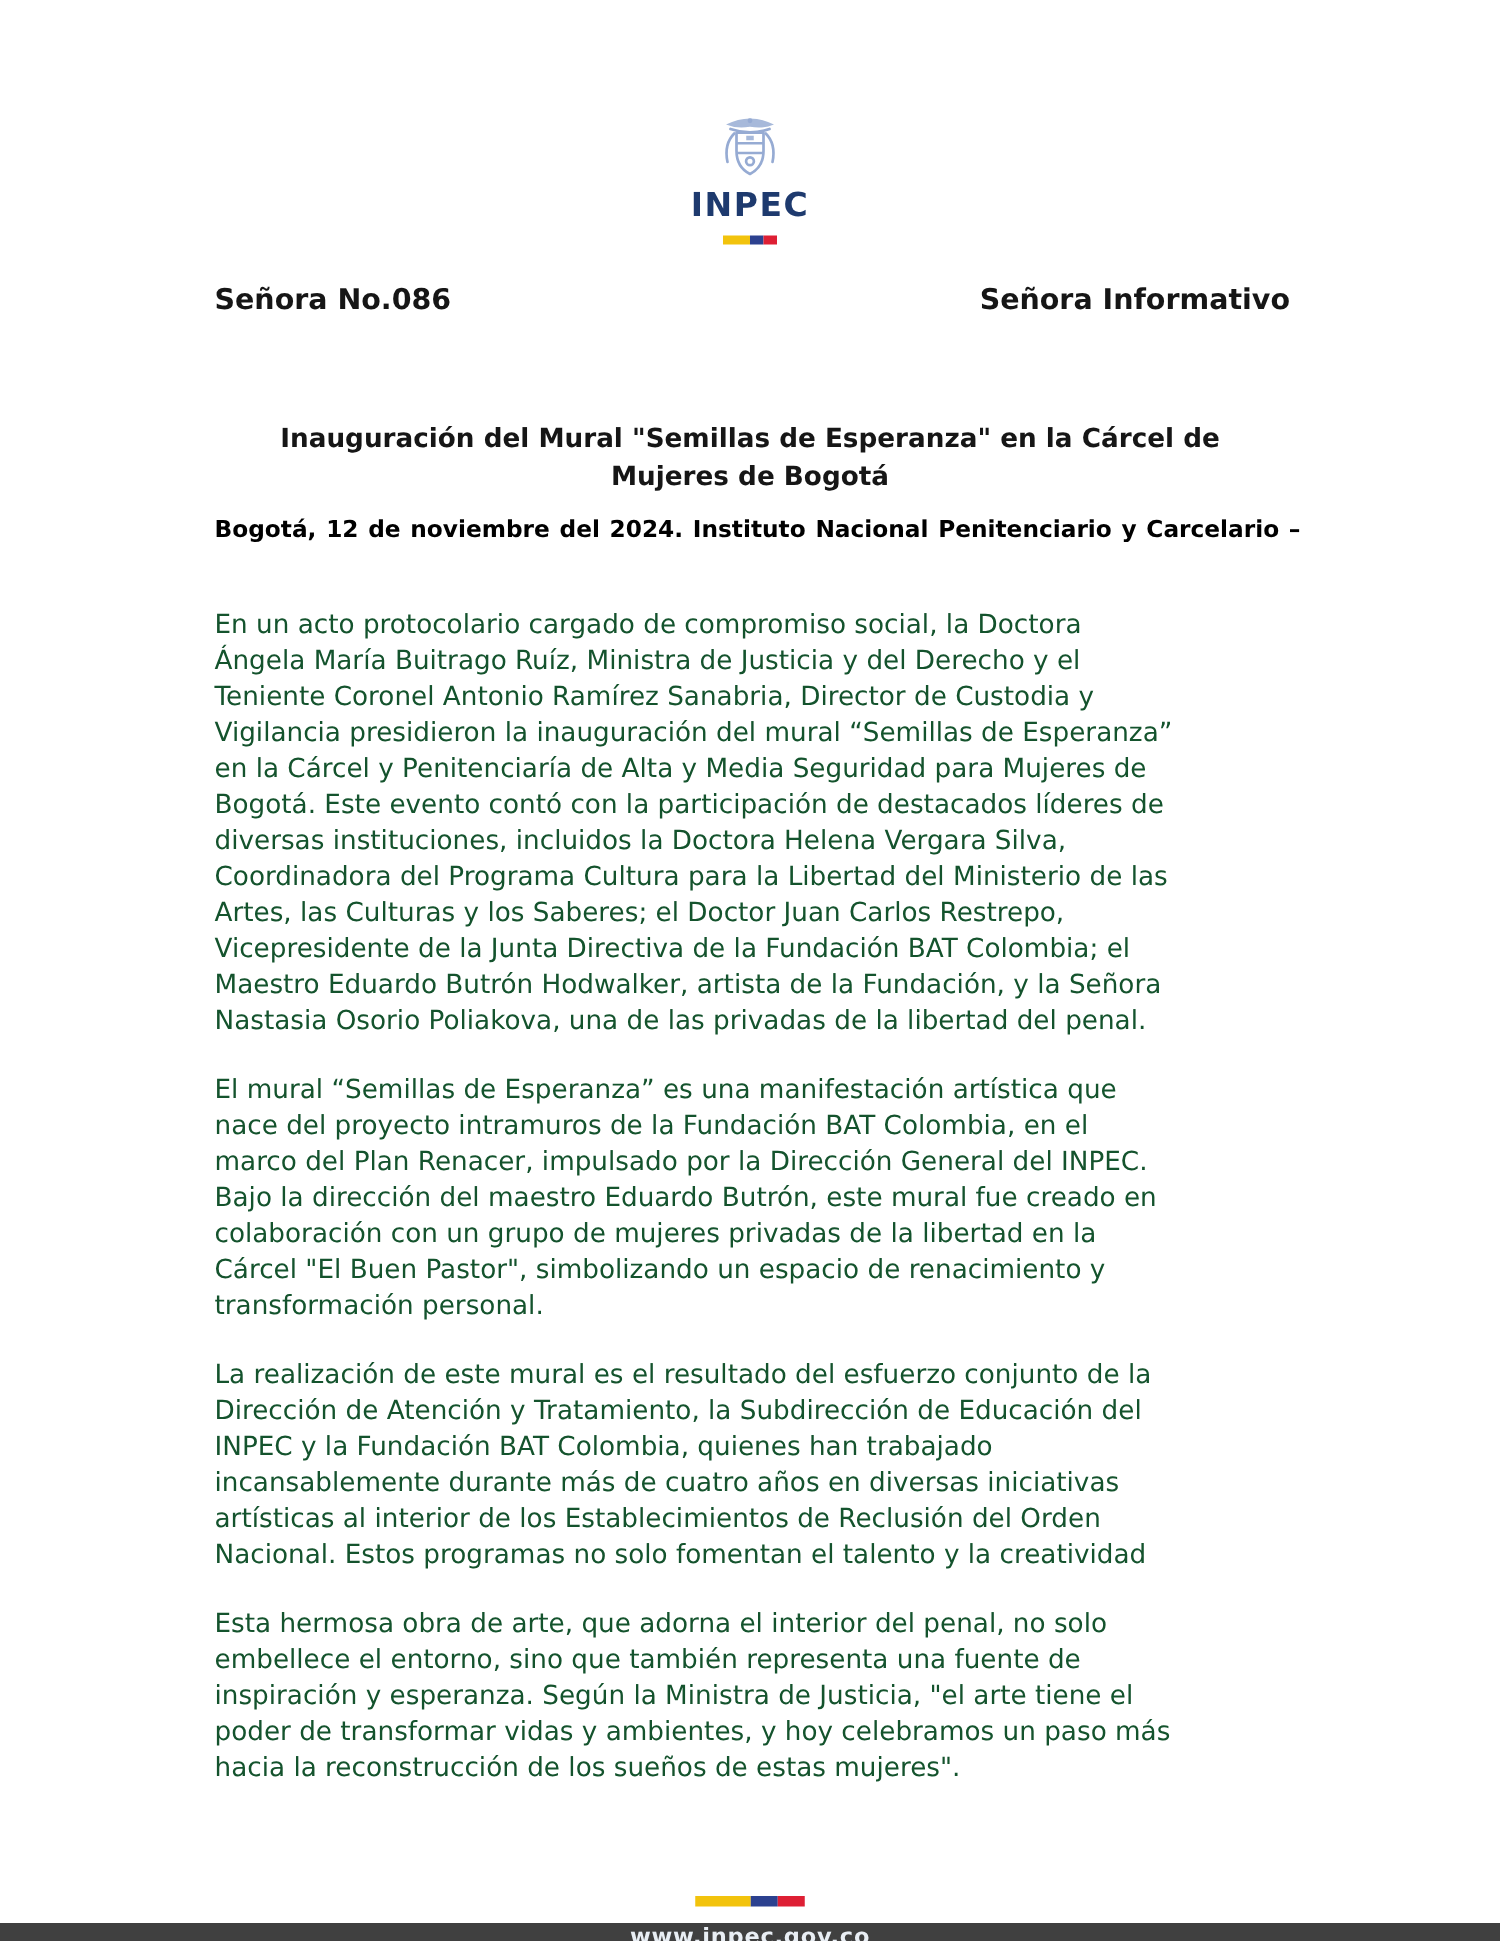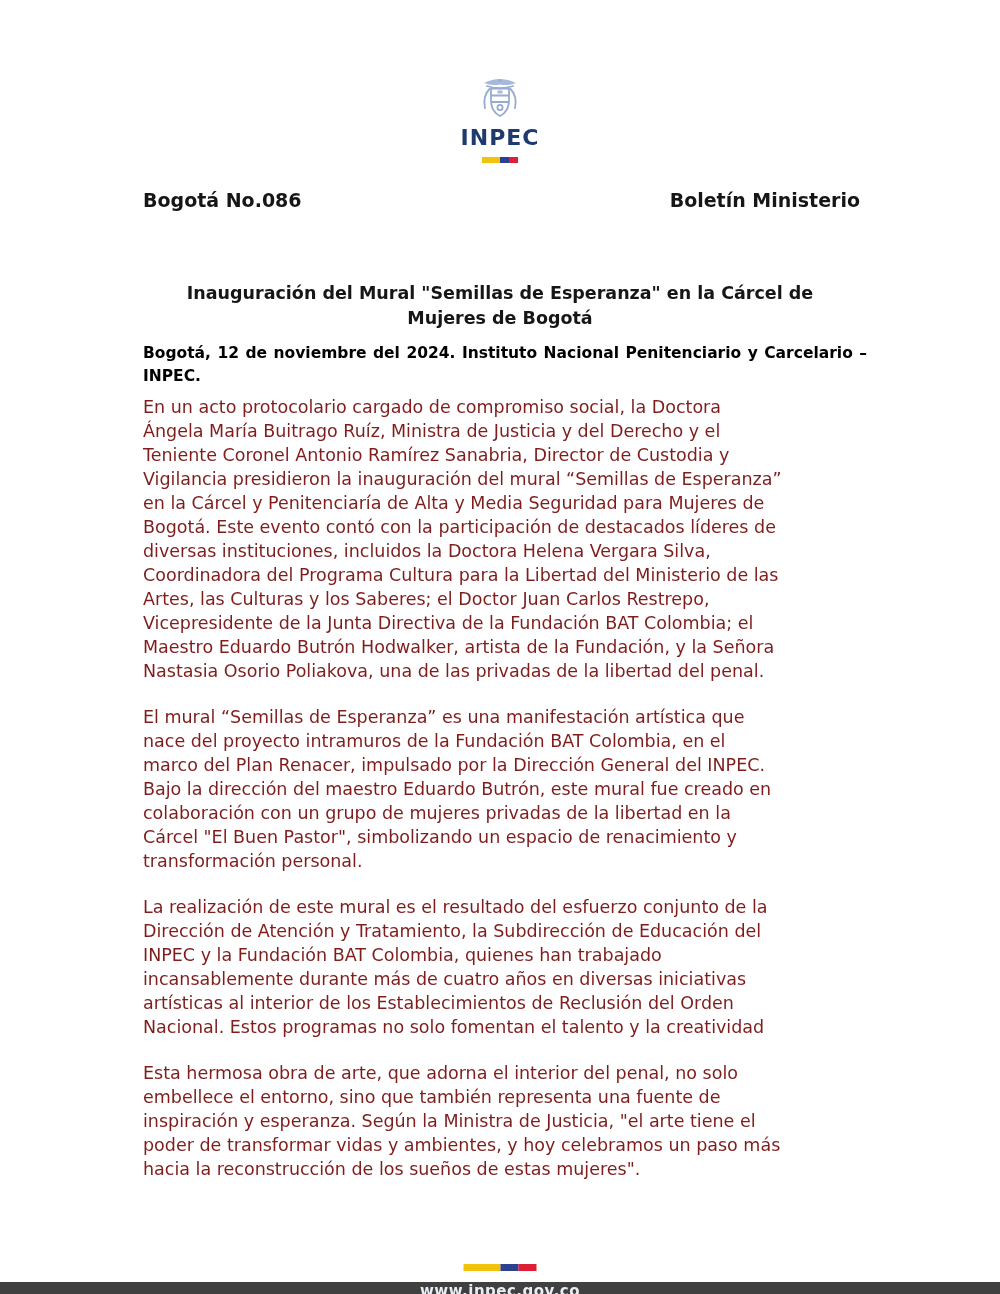--- a/index.html
+++ b/index.html
@@ -70,23 +70,23 @@
     color:#000000;
     line-height:23px;
   }
   .dateline-l1{
     text-align:justify;
     text-align-last:justify;
   }
   
   .body-text{
     position:absolute;
-    top:379px; left:143px; width:740px;
+    top:389px; left:143px; width:740px;
     font-size:17.5px;
-    color:#7f1d1d;
+    color:#14532d;
     line-height:24px;
   }
   .body-text p{
     margin:0 0 22px 0;
     white-space:pre-line;
   }
   
   .footer-flag{
     position:absolute;
     bottom:39px; left:50%;
@@ -135,30 +135,29 @@
     </svg>
     <span class="logo-name">INPEC</span>
     <div class="flag-bar">
       <span class="flag-yellow"></span>
       <span class="flag-blue"></span>
       <span class="flag-red"></span>
     </div>
   </div>
 
   <div class="masthead">
-    <span>Bogotá No.086</span>
-    <span>Boletín Ministerio</span>
+    <span>Señora No.086</span>
+    <span>Señora Informativo</span>
   </div>
 
   <h1 class="doc-title">Inauguración del Mural "Semillas de Esperanza" en la Cárcel de
 Mujeres de Bogotá</h1>
 
   <div class="dateline">
     <div class="dateline-l1">Bogotá, 12 de noviembre del 2024. Instituto Nacional Penitenciario y Carcelario –</div>
-    <div class="dateline-l2">INPEC.</div>
   </div>
 
   <div class="body-text">
     <p>En un acto protocolario cargado de compromiso social, la Doctora
 Ángela María Buitrago Ruíz, Ministra de Justicia y del Derecho y el
 Teniente Coronel Antonio Ramírez Sanabria, Director de Custodia y
 Vigilancia presidieron la inauguración del mural “Semillas de Esperanza”
 en la Cárcel y Penitenciaría de Alta y Media Seguridad para Mujeres de
 Bogotá. Este evento contó con la participación de destacados líderes de
 diversas instituciones, incluidos la Doctora Helena Vergara Silva,

